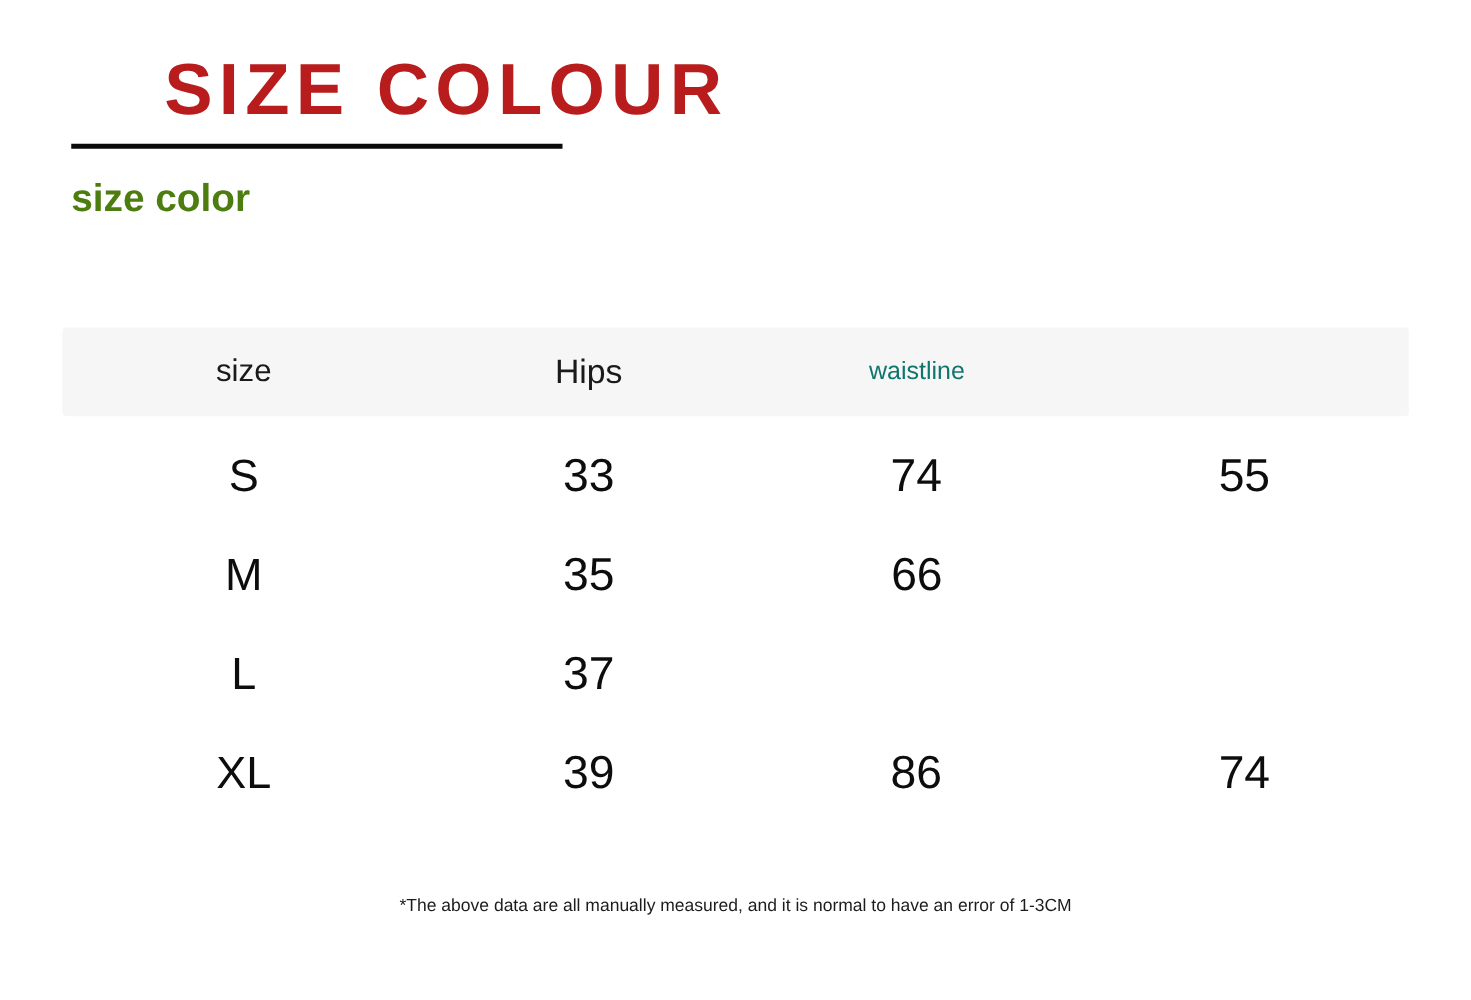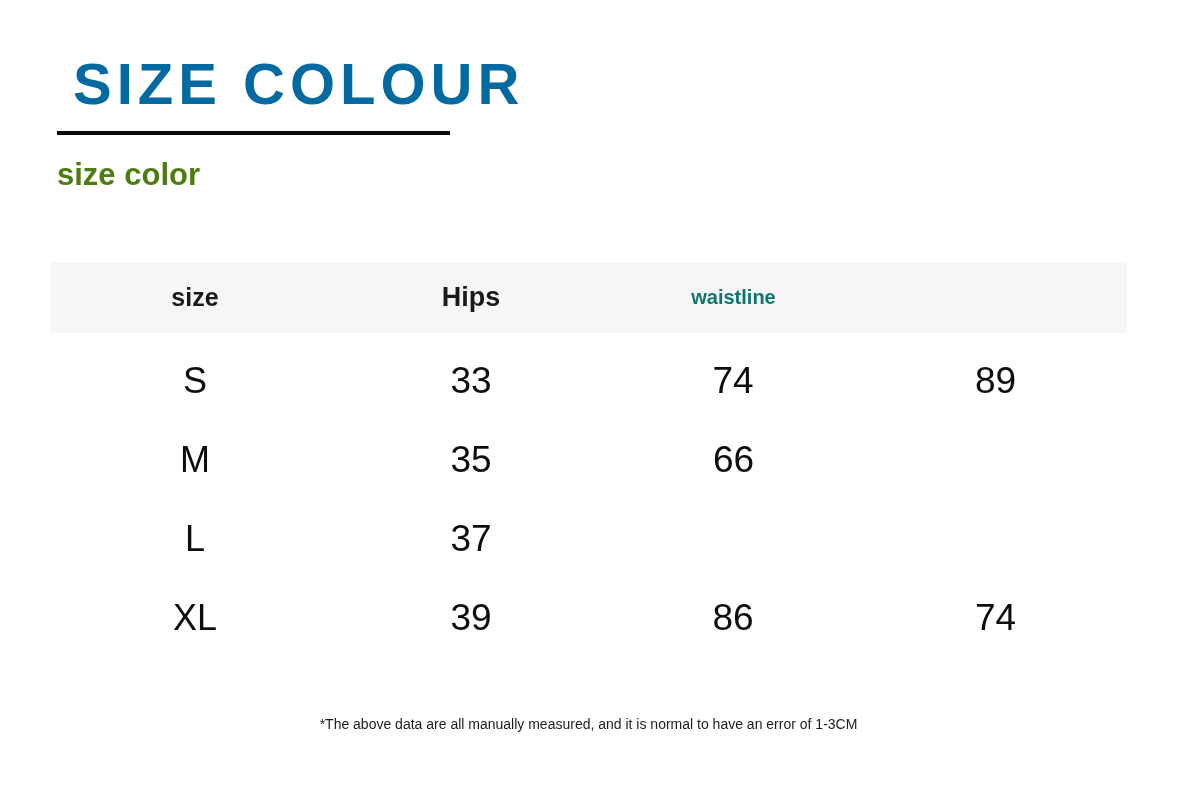--- a/index.html
+++ b/index.html
@@ -26,23 +26,24 @@
     position: absolute;
     left: 57px;
     top: 38px;
     width: 600px;
   }
   .title {
     font-size: 58px;
     font-weight: 700;
     letter-spacing: 5px;
     line-height: 1.05;
-    color: #0369a1;
-    margin: 16px;
+    color: #b91c1c;
+    margin: 4px;
     white-space: nowrap;
+    text-align: center;
   }
   .title-rule {
     width: 393px;
     height: 4px;
     background: #0a0a0a;
     margin-top: 12px;
   }
   .subtitle {
     font-size: 31px;
     font-weight: 700;
@@ -61,21 +62,20 @@
   .table-head {
     display: flex;
     align-items: center;
     background: #f6f6f6;
     height: 71px;
     border-radius: 3px;
   }
   .col {
     box-sizing: border-box;
     text-align: center;
-    font-weight: bold;
   }
   .col-size    { width: 290px; }
   .col-length  { width: 262px; }
   .col-hips    { width: 262px; }
   .col-waist   { width: 263px; }
 
   .th-size {
     font-size: 25px;
     color: #1a1a1a;
   }
@@ -143,21 +143,21 @@
       <div class="col col-hips th-hips">Hips</div>
       <div class="col col-waist th-waist">waistline</div>
     </div>
 
     <div class="table-body">
 
       <div class="row">
         <div class="cell cell-size">S</div>
         <div class="cell cell-length">33</div>
         <div class="cell cell-hips">74</div>
-        <div class="cell cell-waist">89</div>
+        <div class="cell cell-waist">55</div>
       </div>
 
       <div class="row">
         <div class="cell cell-size">M</div>
         <div class="cell cell-length">35</div>
         <div class="cell cell-waist">66</div>
       </div>
 
       <div class="row">
         <div class="cell cell-size">L</div>

